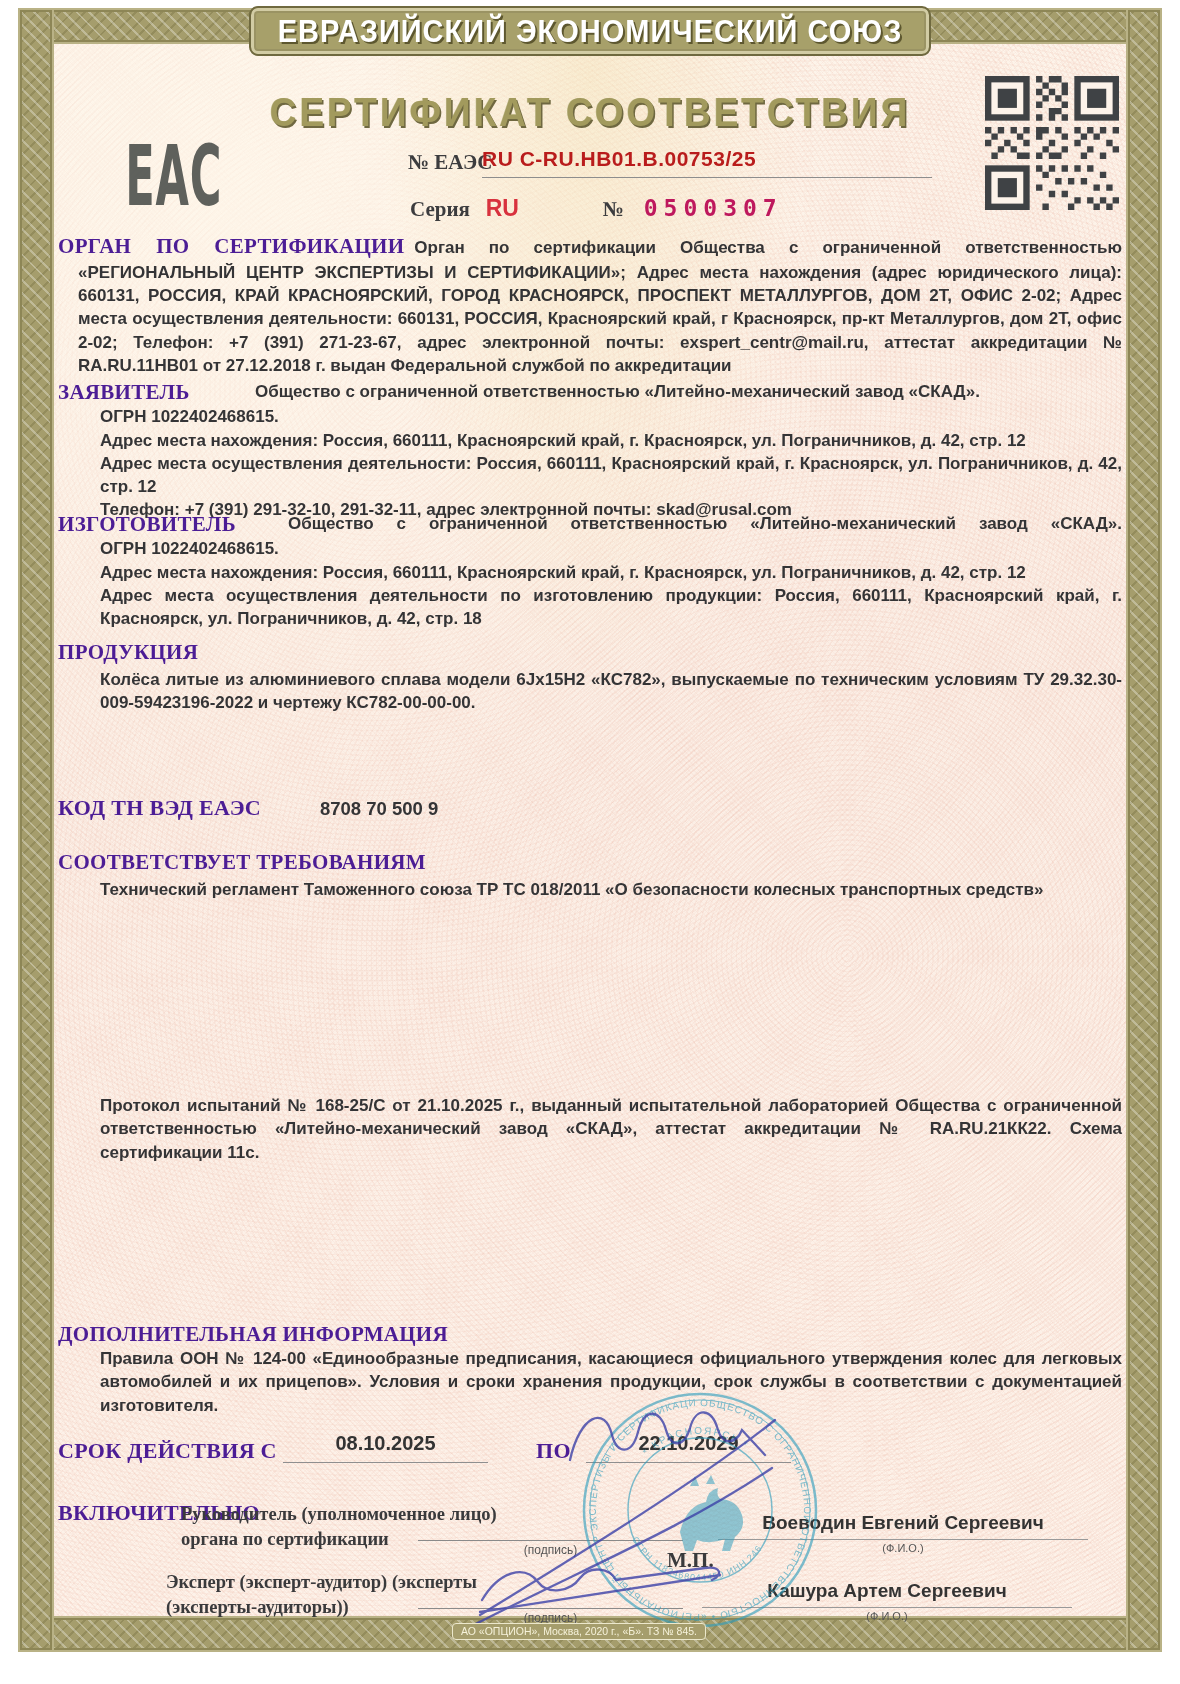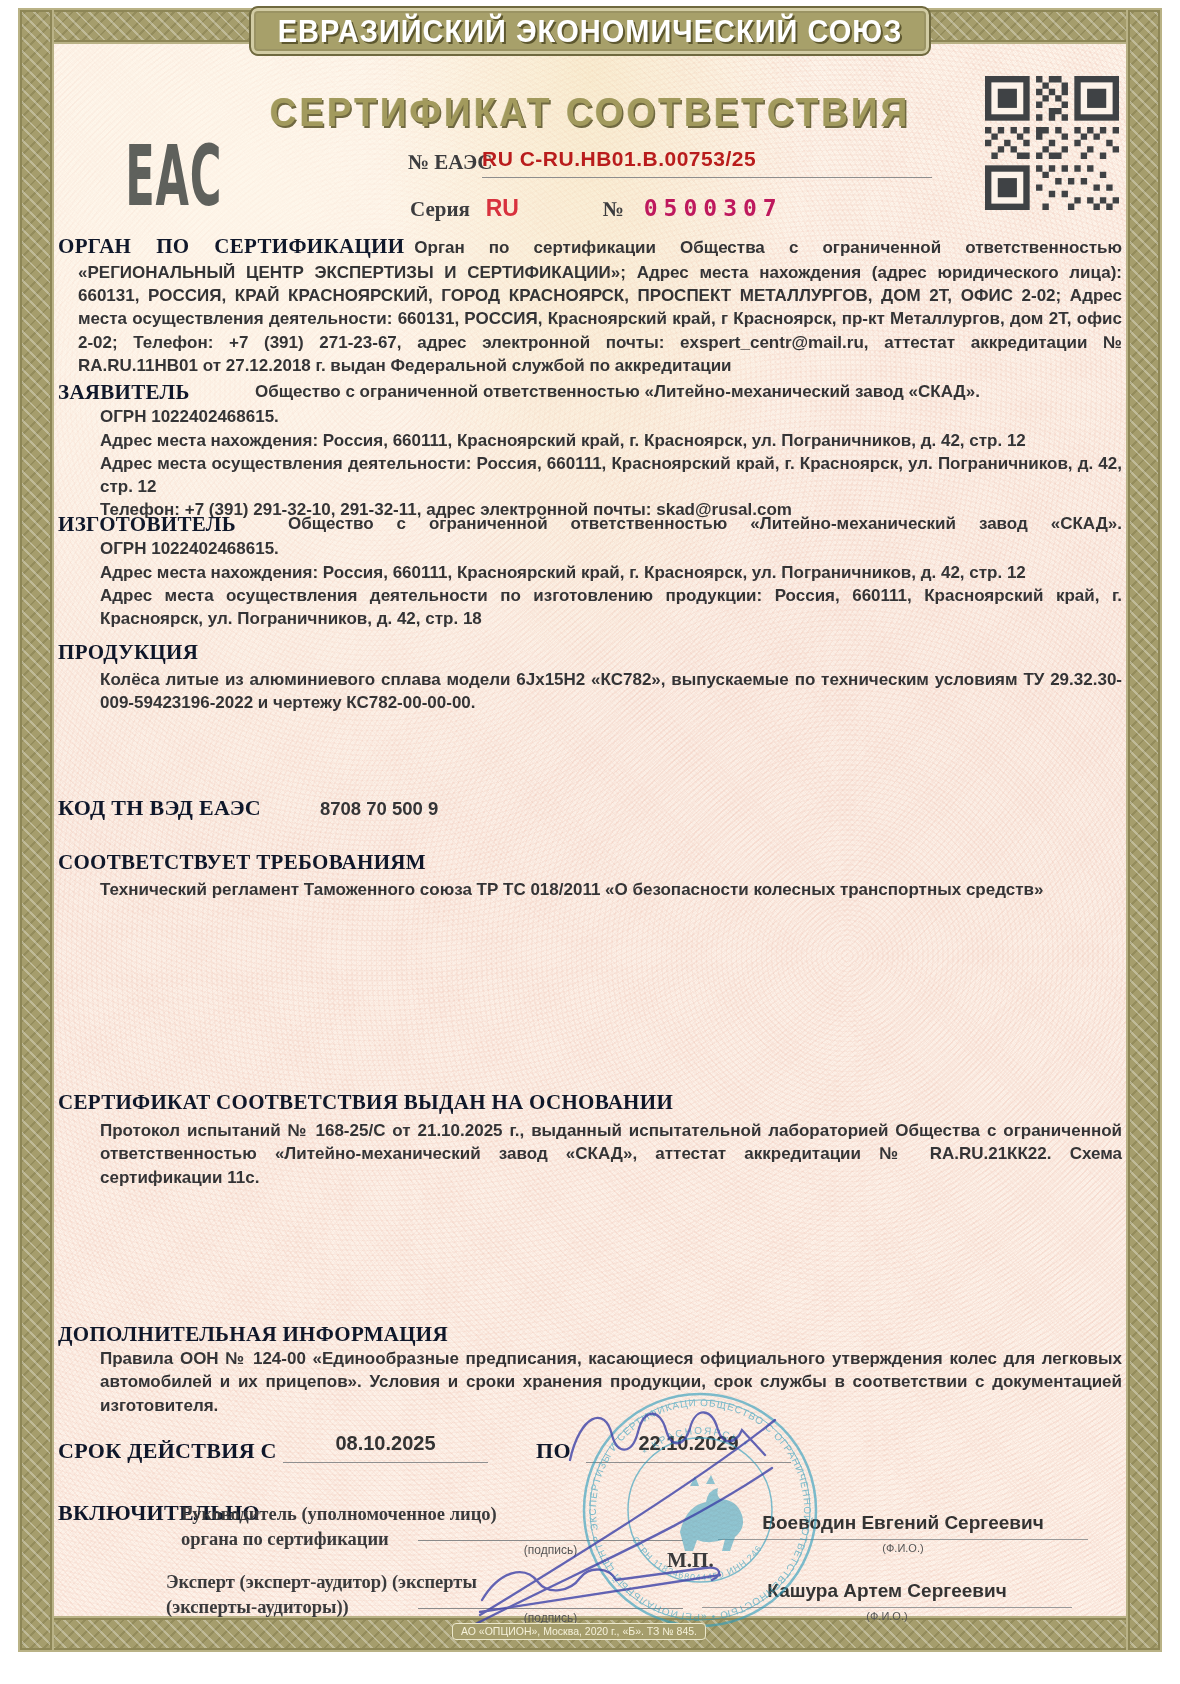--- a/index.html
+++ b/index.html
@@ -71,21 +71,21 @@
   .series-row { position:absolute; left:410px; top:195px; width:560px; font-size:21px; }
   .series-label, .blank-label { font-family:"Liberation Serif", serif; font-weight:700; color:#3c3c3e; }
   .series-val { color:#d8323e; font-weight:800; font-size:23px; margin-left:10px; }
   .blank-label { margin-left:78px; }
   .blank-val { color:#be185d; font-family:"DejaVu Sans Mono", monospace; font-weight:700; font-size:23px; letter-spacing:6px; margin-left:14px; }
   .qr { position:absolute; left:985px; top:76px; }
   
   .sec { position:absolute; left:58px; width:1064px; color:#343436; }
   .h-serif {
     font-family:"Liberation Serif", serif; font-weight:700;
-    font-size:21px; color:#0f172a; letter-spacing:.3px;
+    font-size:21px; color:#4c1d95; letter-spacing:.3px;
   }
   .fs22 { font-size:22px; }
   .body-bold { font-weight:700; font-size:17px; line-height:1.37; color:#343436; }
   .just { text-align:justify; }
   .just-last { text-align:justify; text-align-last:justify; }
   .ml42 { margin-left:42px; }
   .org-par { margin-left:20px; text-indent:-20px; text-align:justify; }
   .org-par .h-serif { margin-right:10px; }
   .abs { position:absolute; }
   .dateline {
@@ -190,21 +190,20 @@
     <span class="h-serif fs22">КОД ТН ВЭД ЕАЭС</span>
     <span class="body-bold abs" style="left:262px;top:1px;font-size:18.5px">8708 70 500 9</span>
   </div>
 
   <div class="sec" style="top:850px">
     <div class="h-serif">СООТВЕТСТВУЕТ ТРЕБОВАНИЯМ</div>
     <p class="body-bold ml42 just" style="margin-top:3px">Технический регламент Таможенного союза ТР ТС 018/2011 «О безопасности колесных транспортных средств»</p>
   </div>
 
   <div class="sec" style="top:1090px">
-    <div class="h-serif">СЕРТИФИКАТ СООТВЕТСТВИЯ ВЫДАН НА ОСНОВАНИИ</div>
     <p class="body-bold ml42 just" style="margin-top:4px">Протокол испытаний № 168-25/С от 21.10.2025 г., выданный испытательной лабораторией Общества с ограниченной ответственностью «Литейно-механический завод «СКАД», аттестат аккредитации № RA.RU.21КК22. Схема сертификации 11с.</p>
   </div>
 
   <div class="sec" style="top:1322px">
     <div class="h-serif">ДОПОЛНИТЕЛЬНАЯ ИНФОРМАЦИЯ</div>
     <p class="body-bold ml42 just" style="margin-top:0">Правила ООН № 124-00 «Единообразные предписания, касающиеся официального утверждения колес для легковых автомобилей и их прицепов». Условия и сроки хранения продукции, срок службы в соответствии с документацией изготовителя.</p>
   </div>
 
   <div class="sec" style="top:1438px">
     <span class="h-serif fs22">СРОК ДЕЙСТВИЯ С</span>

